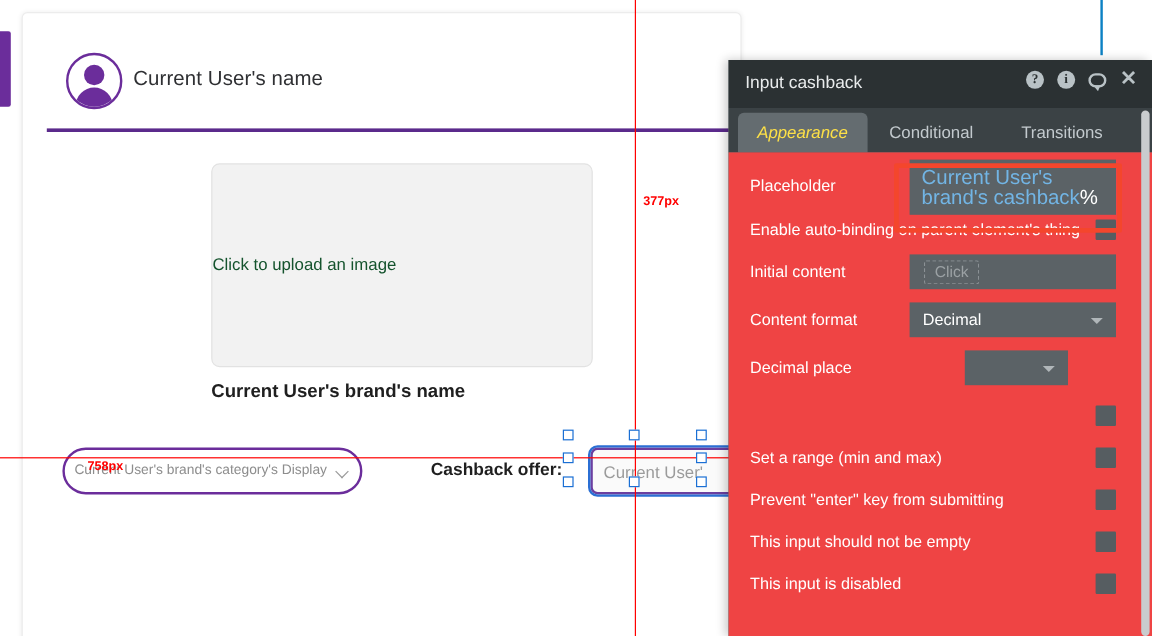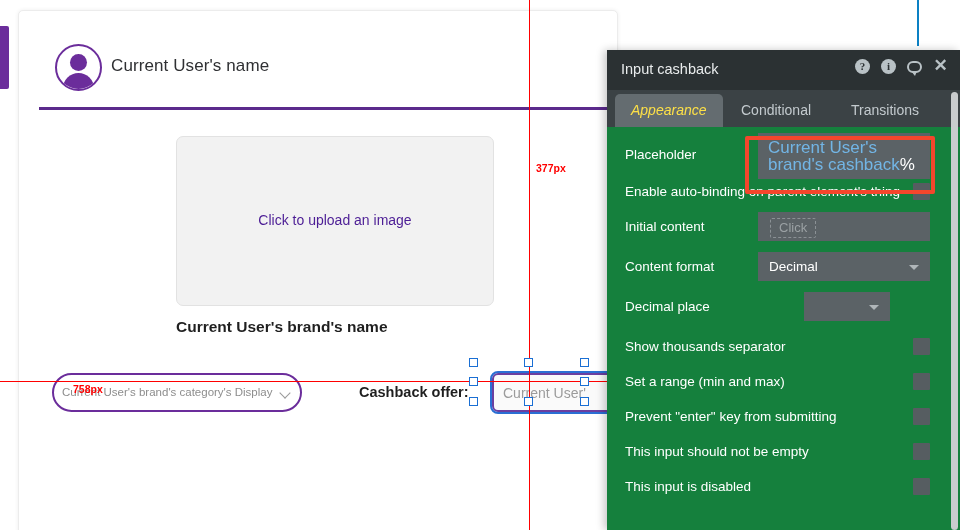--- a/index.html
+++ b/index.html
@@ -60,22 +60,21 @@
   
   .uploader {
     position: absolute; left: 157px; top: 125px;
     width: 318px; height: 170px;
     background: #f2f2f2;
     border: 1px solid #e2e2e2;
     border-radius: 7px;
   }
   .uploader-label {
     position: absolute; left: 0; right: 0; top: 50%; margin-top: -9px;
-    text-align: center;
-    font-size: 14px; color: #4c1d95; font-weight: 400;
+    font-size: 14px; color: #14532d; font-weight: 400;
   }
   .brand-name {
     position: absolute; left: 157px; top: 307px;
     font-size: 15.5px; font-weight: bold; color: #1f1f1f;
   }
   
   .category-dropdown {
     position: absolute; left: 33px; top: 362px;
     width: 250px; height: 39px;
     border: 2px solid #6b2d9b;
@@ -196,21 +195,21 @@
     line-height: 33px;
     cursor: pointer;
   }
   .tab.active {
     background: #646c70; color: #fde047;
     border-radius: 5px 5px 0 0;
     font-style: italic;
   }
   
   .panel-body {
-    position: relative; height: 403px; background: #15803d;
+    position: relative; height: 403px; background: #ef4444;
     overflow: hidden;
   }
   .row {
     position: absolute; left: 0; width: 335px; height: 40px;
   }
   .row-label {
     position: absolute; left: 18px; top: 50%; transform: translateY(-50%);
     font-size: 13.5px; color: #ffffff; white-space: nowrap;
   }
   .field {
@@ -367,21 +366,20 @@
 
       <div class="row" style="top:159px;padding-left:46px;">
         <div class="row-label">Decimal place</div>
         <div class="field field-select small" style="top:6px;">
           <span></span>
           <span class="caret"></span>
         </div>
       </div>
 
       <div class="row" style="top:199px;">
-        <div class="row-label">Show thousands separator</div>
         <div class="checkbox"></div>
       </div>
 
       <div class="row" style="top:234px;">
         <div class="row-label">Set a range (min and max)</div>
         <div class="checkbox"></div>
       </div>
 
       <div class="row" style="top:269px;">
         <div class="row-label">Prevent "enter" key from submitting</div>

